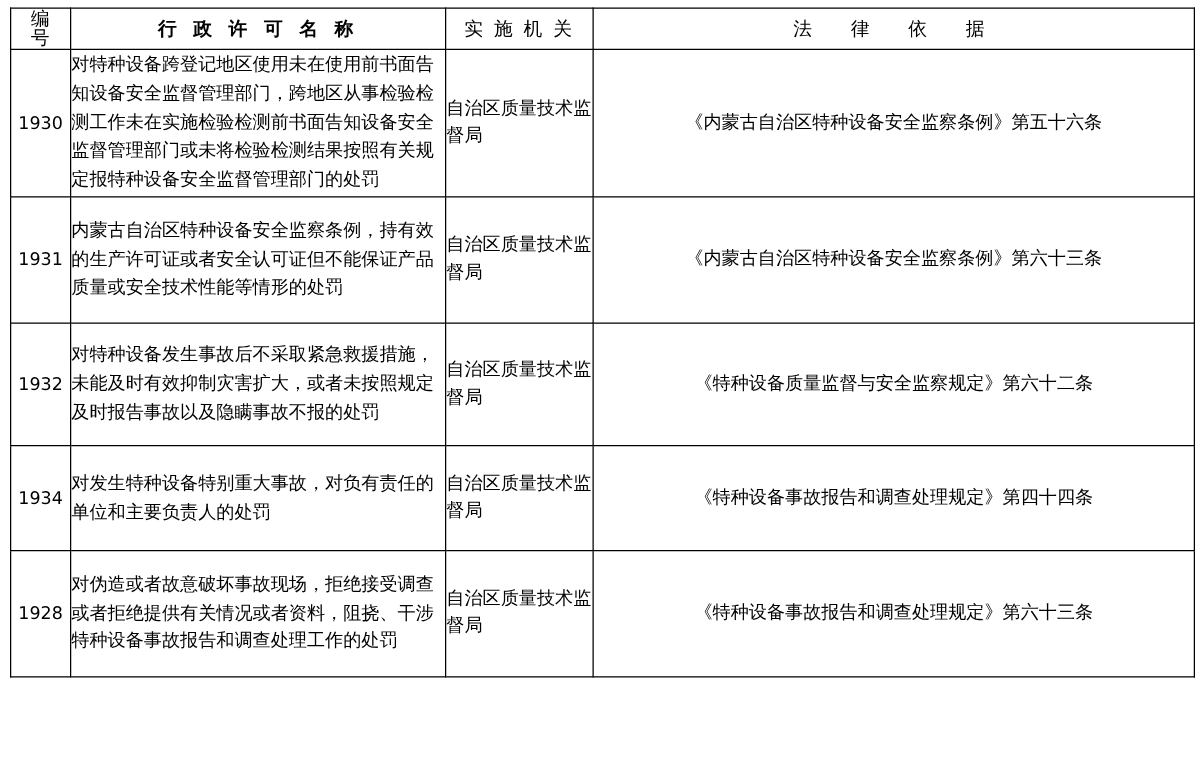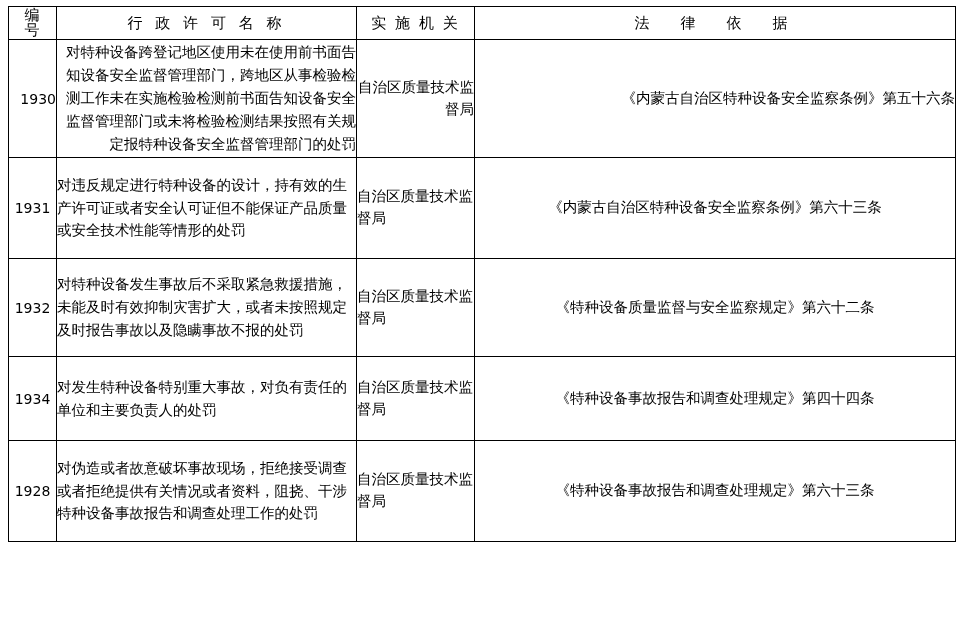--- a/index.html
+++ b/index.html
@@ -42,21 +42,21 @@
     height: 32px;
     text-align: center;
     font-size: 15px;
     letter-spacing: 0.5px;
   }
   th .hdr {
     display: block;
     line-height: 1;
   }
   th.h-code .hdr { letter-spacing: 1px; }
-  th.h-name .hdr { letter-spacing: 4px; }
+  th.h-name .hdr { letter-spacing: 4px; font-weight: bold; }
   th.h-org  .hdr { letter-spacing: 2px; }
   th.h-basis .hdr { letter-spacing: 8px; }
 
   td.cell-code {
     text-align: center;
     font-size: 14px;
     font-family: "DejaVu Sans", "Liberation Sans", sans-serif;
     margin-left: 16px;
   }
   td.cell-name {
@@ -74,21 +74,21 @@
     vertical-align: middle;
   }
   td.cell-basis {
     padding: 6px 10px;
     font-size: 14.5px;
     line-height: 1.5;
     text-align: center;
     vertical-align: middle;
   }
   
-  tr.r0 td { height: 117px; text-align: right; }
+  tr.r0 td { height: 117px; }
   tr.r1 td { height: 100px; }
   tr.r2 td { height: 97px; }
   tr.r3 td { height: 83px; }
   tr.r4 td { height: 83px; }
   tr.r5 td { height: 100px; }
 </style>
 </head>
 <body>
 
 <div class="page">
@@ -117,21 +117,21 @@
     </thead>
     <tbody>
       <tr class="r0">
         <td class="cell-code">1930</td>
         <td class="cell-name">对特种设备跨登记地区使用未在使用前书面告知设备安全监督管理部门，跨地区从事检验检测工作未在实施检验检测前书面告知设备安全监督管理部门或未将检验检测结果按照有关规定报特种设备安全监督管理部门的处罚</td>
         <td class="cell-org">自治区质量技术监督局</td>
         <td class="cell-basis">《内蒙古自治区特种设备安全监察条例》第五十六条</td>
       </tr>
       <tr class="r1">
         <td class="cell-code">1931</td>
-        <td class="cell-name">对违反规定进行特种设备的设计，持有效的生产许可证或者安全认可证但不能保证产品质量或安全技术性能等情形的处罚</td>
+        <td class="cell-name">内蒙古自治区特种设备安全监察条例，持有效的生产许可证或者安全认可证但不能保证产品质量或安全技术性能等情形的处罚</td>
         <td class="cell-org">自治区质量技术监督局</td>
         <td class="cell-basis">《内蒙古自治区特种设备安全监察条例》第六十三条</td>
       </tr>
       <tr class="r2">
         <td class="cell-code">1932</td>
         <td class="cell-name">对特种设备发生事故后不采取紧急救援措施，未能及时有效抑制灾害扩大，或者未按照规定及时报告事故以及隐瞒事故不报的处罚</td>
         <td class="cell-org">自治区质量技术监督局</td>
         <td class="cell-basis">《特种设备质量监督与安全监察规定》第六十二条</td>
       </tr>
       <tr class="r4">

